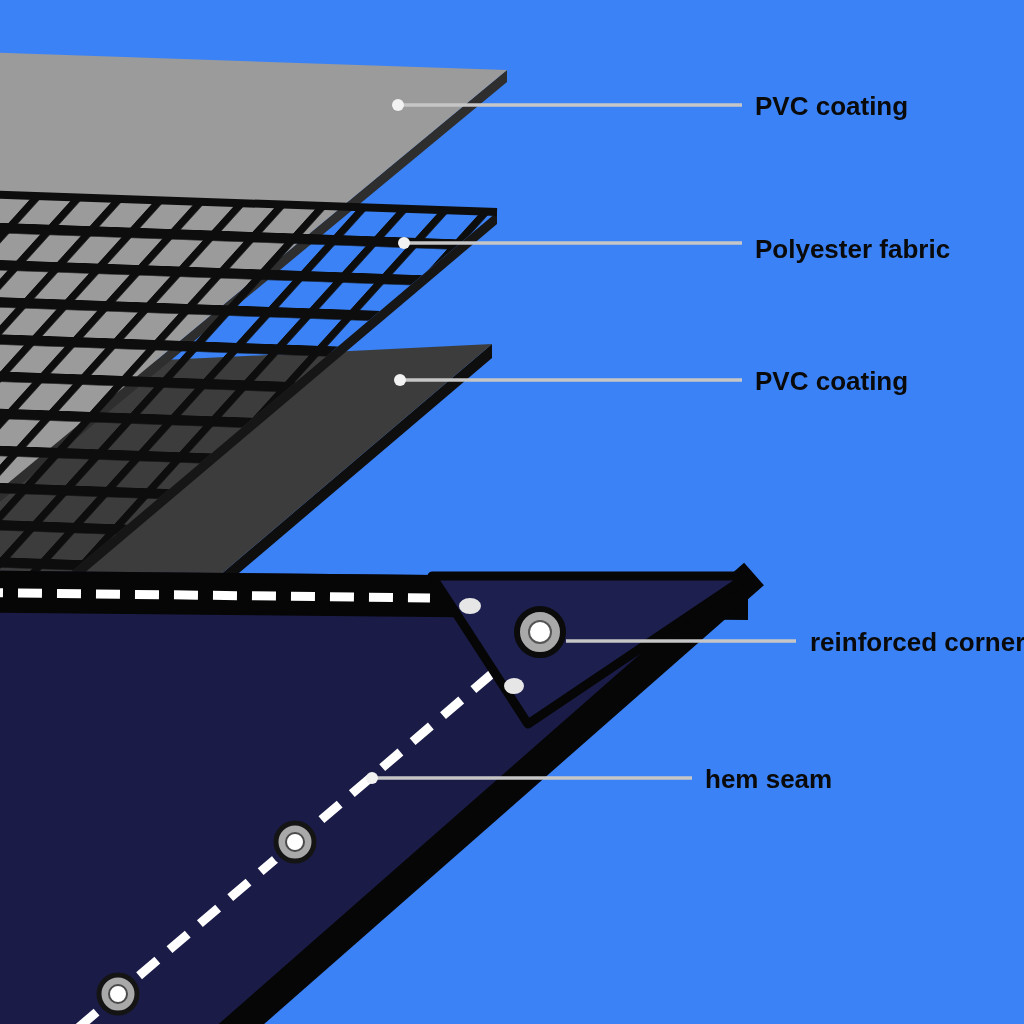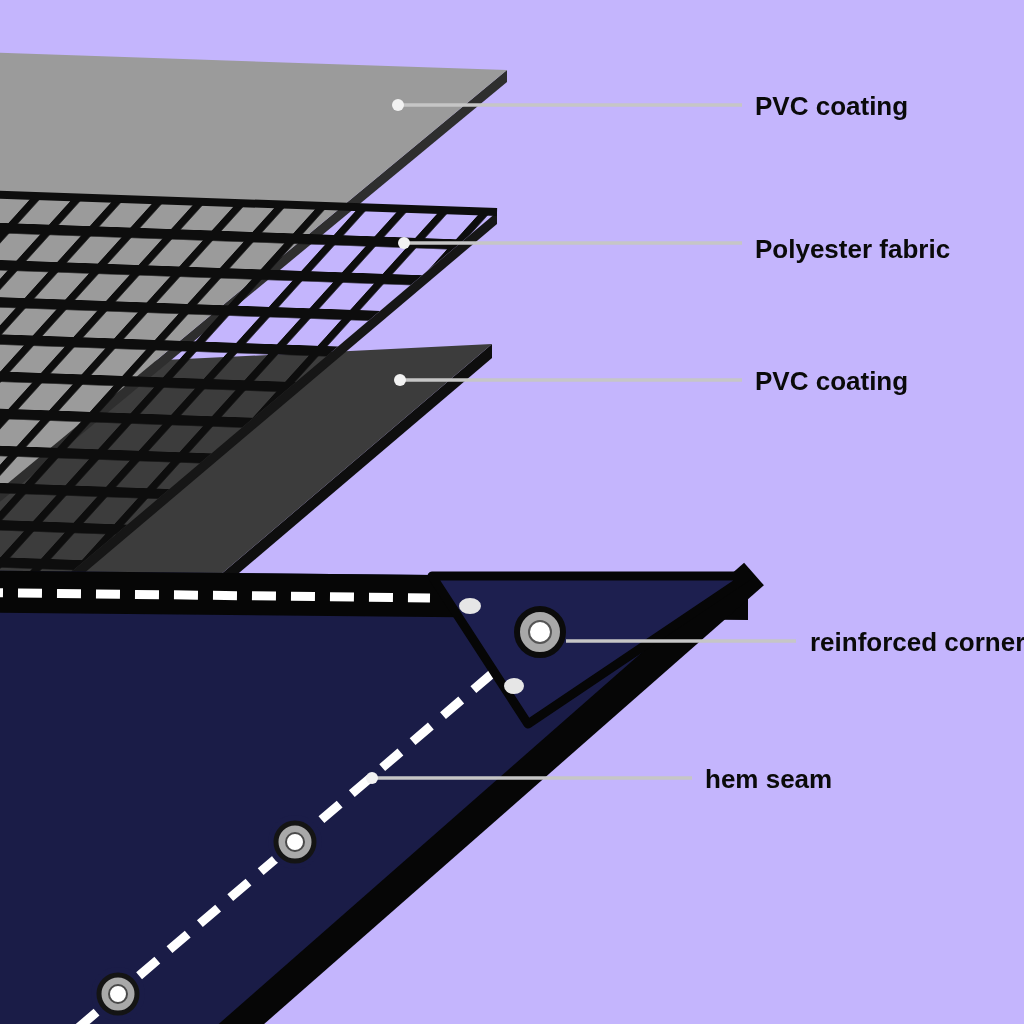--- a/index.html
+++ b/index.html
@@ -1,20 +1,20 @@
 <!DOCTYPE html>
 <html><head>
 <meta charset="utf-8">
 <style>
   html, body { margin: 0; padding: 0; background: #ffffff; }
   .stage {
     position: relative;
     width: 1024px;
     height: 1024px;
-    background: #c4b5fd;
+    background: #3b82f6;
     overflow: hidden;
   }
   svg { display: block; }
   .lbl {
     font-family: "Liberation Sans", sans-serif;
     font-weight: 700;
     font-size: 26px;
   }
 </style>
 </head>

